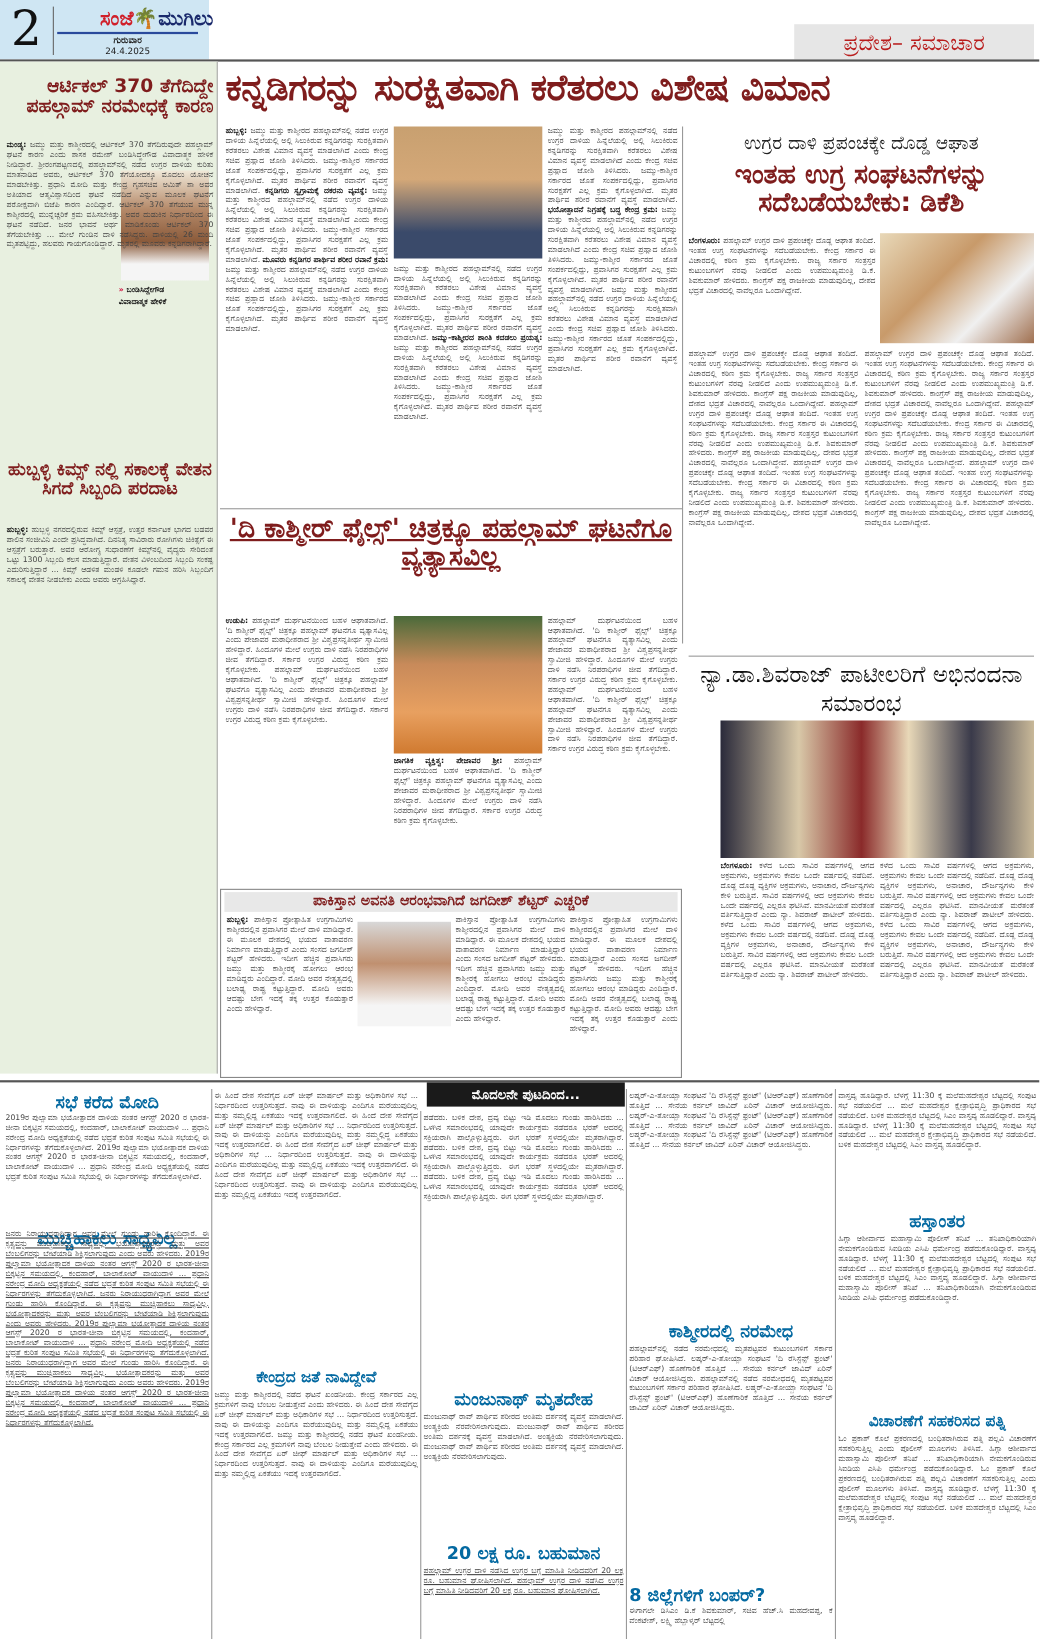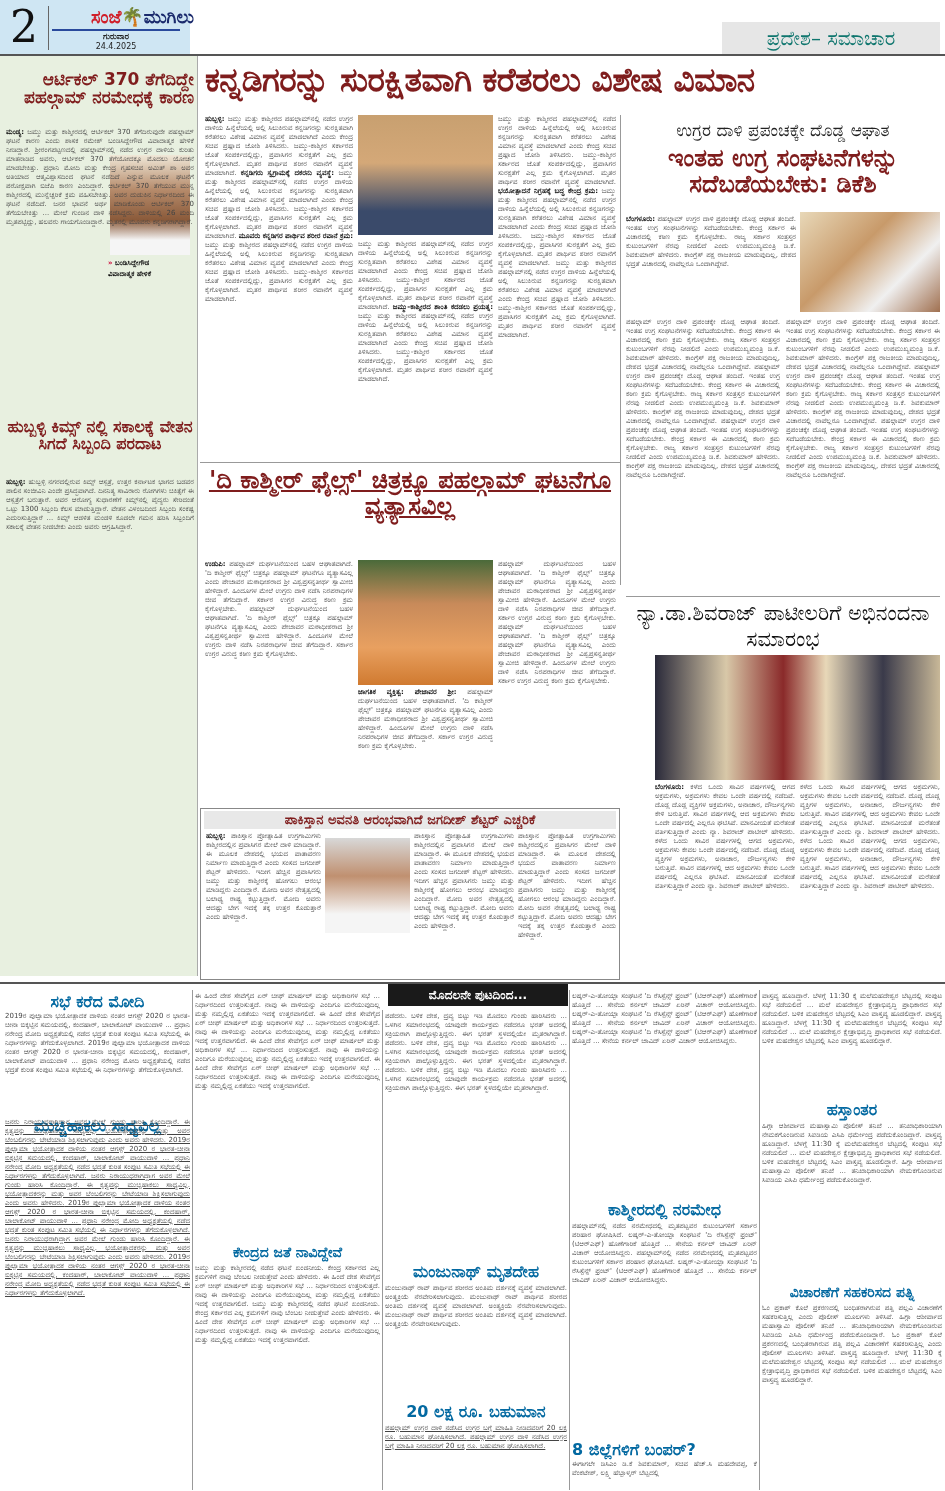--- a/index.html
+++ b/index.html
@@ -7,21 +7,21 @@
   .abs { position: absolute; }
   .masthead { left: 0; top: 0; width: 190px; height: 54px; background: #cfe6f3; }
   .page-num { left: 10px; top: 2px; font-family: "DejaVu Serif", serif; font-size: 44px; color: #111; line-height: 50px; }
   .mh-divider { left: 48px; top: 6px; width: 1px; height: 44px; background: #666; }
   .logo { left: 52px; top: 6px; font-size: 18px; font-weight: bold; color: #1a2a6c; white-space: nowrap; margin-left: 39px; }
   .logo .red { color: #d0202a; }
   .logo-underline { left: 52px; top: 29px; width: 128px; height: 2px; background: #2a4a9c; }
   .day { left: 52px; top: 32px; width: 128px; text-align: center; font-size: 8px; font-weight: bold; }
   .date { left: 52px; top: 42px; width: 128px; text-align: center; font-size: 8px; }
   .topline { left: 0; top: 54px; width: 945px; height: 2px; background: #555; }
-  .section-tag { left: 722px; top: 22px; width: 218px; height: 32px; background: #e6e6e6; font-size: 20px; text-align: center; line-height: 32px; color: #0f766e; }
+  .section-tag { left: 722px; top: 22px; width: 218px; height: 32px; background: #e6e6e6; font-size: 20px; text-align: center; line-height: 32px; color: #b91c1c; }
   .sidebar { left: 0; top: 56px; width: 198px; height: 920px; background: #e8f0e0; border-right: 1px solid #aaa; }
   .hl { font-weight: bold; color: #7f1d1d; line-height: 1.08; }
   .txt { font-size: 7px; line-height: 9px; color: #444; text-align: justify; overflow: hidden; }
   .txt b { color: #111; }
   .photo { background: linear-gradient(135deg, #6b5a4a, #c99a7a 40%, #e8d0b8 60%, #5a4a3a); }
   .vline { width: 1px; background: #999; }
   .hline { height: 1px; background: #999; }
   .banner-dark { background: #1a1a1a; color: #fff; text-align: center; font-size: 12px; font-weight: bold; line-height: 22px; }
   .subhl { font-weight: bold; font-size: 16px; text-align: center; color: #0369a1; }
   .caption { font-size: 8px; font-weight: bold; color: #111; line-height: 11px; }

